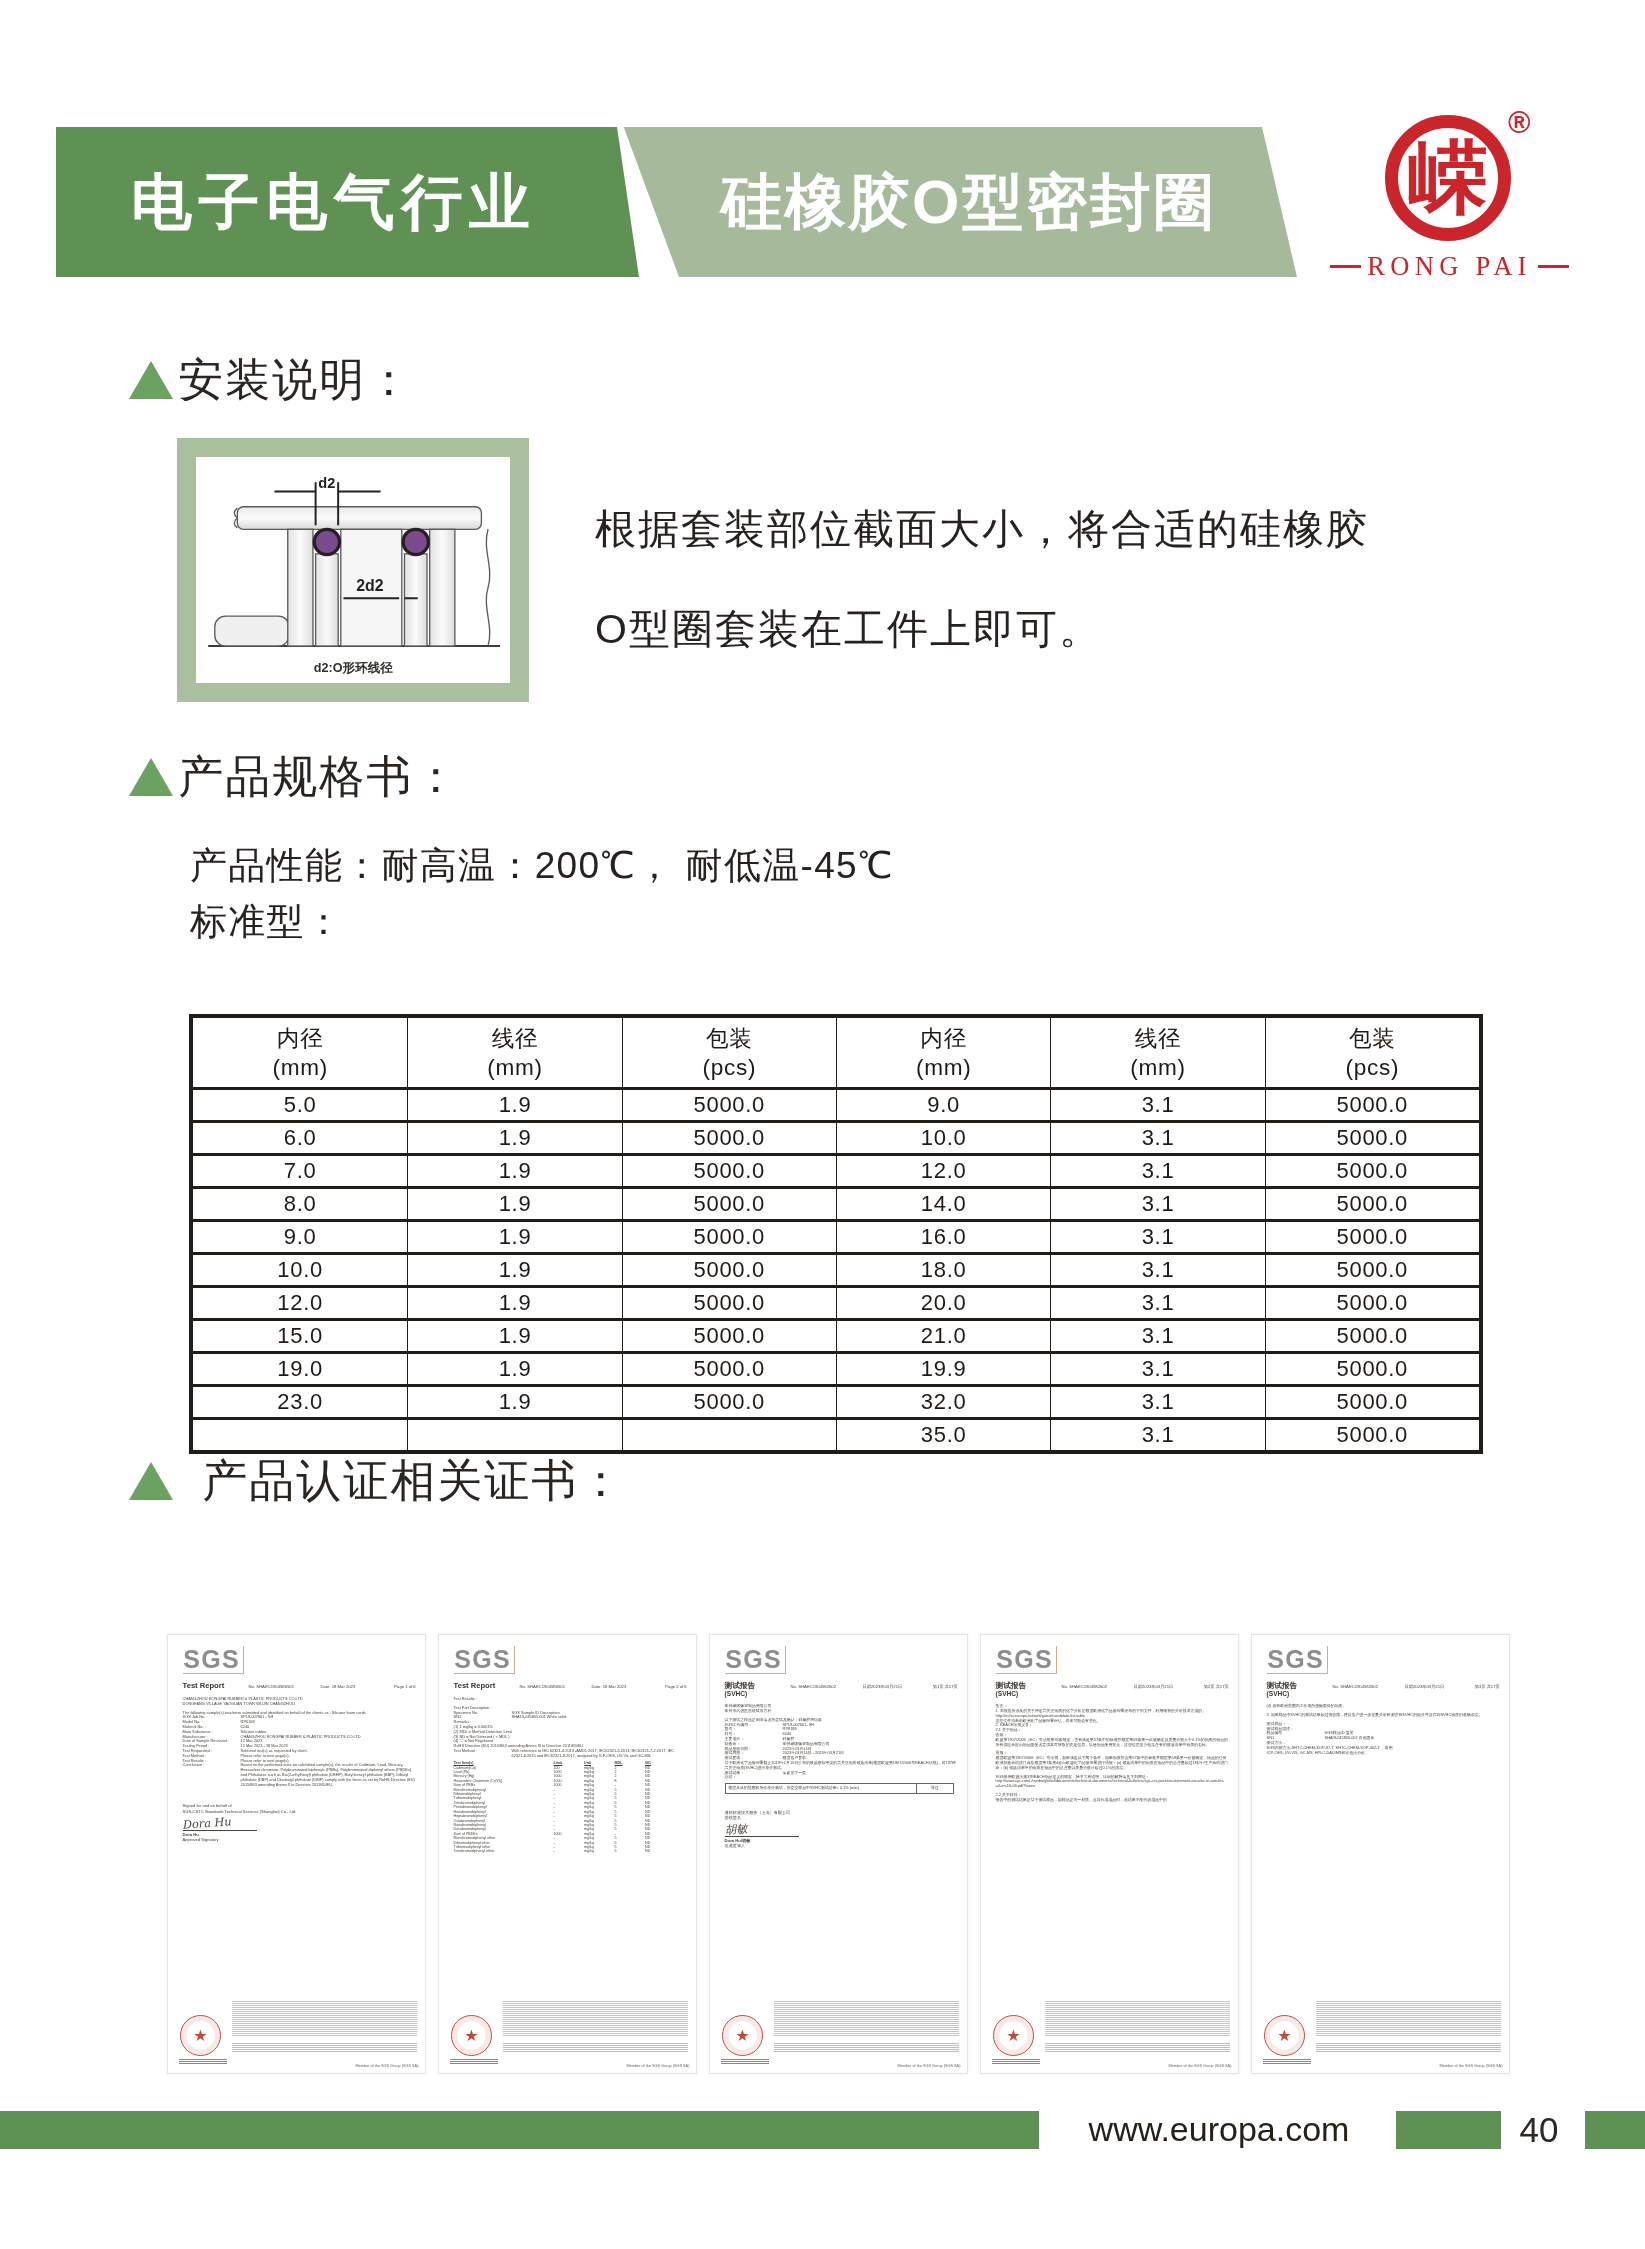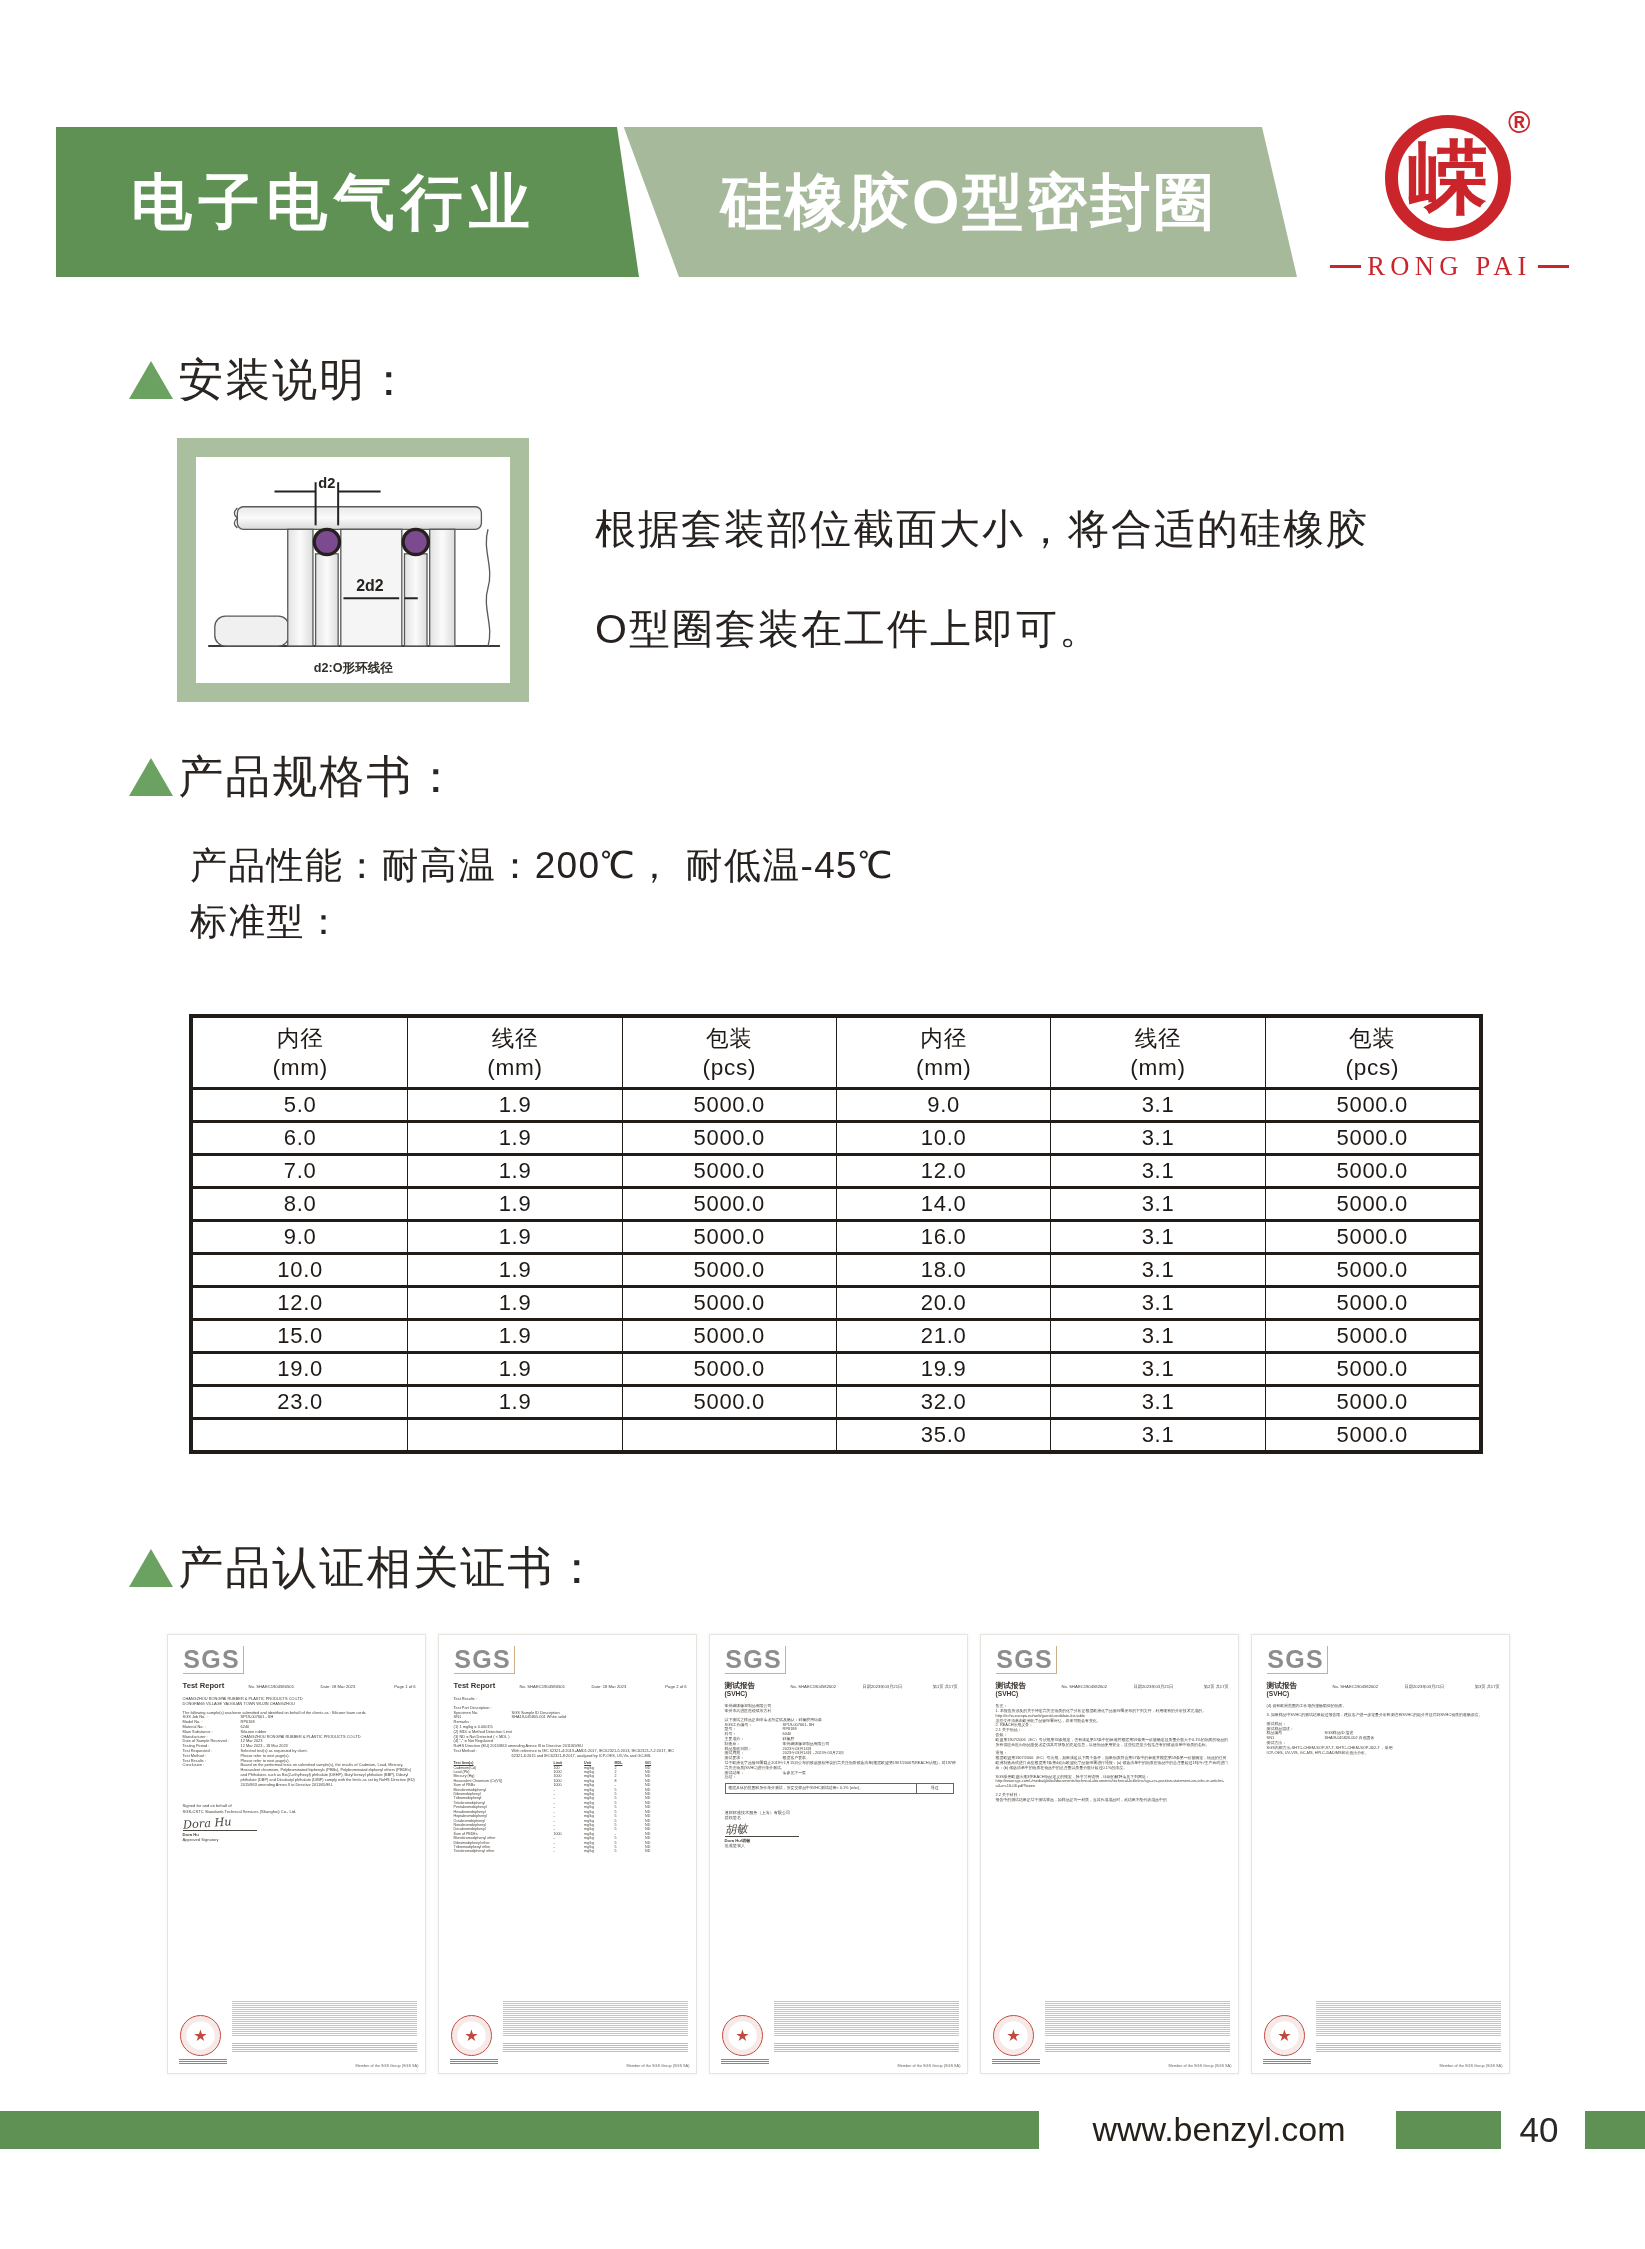--- a/index.html
+++ b/index.html
@@ -291,21 +291,21 @@
     <div class="trow data">
       <div class="tcell"></div>
       <div class="tcell"></div>
       <div class="tcell"></div>
       <div class="tcell">35.0</div>
       <div class="tcell">3.1</div>
       <div class="tcell">5000.0</div>
     </div>
   </div>
 
-<div class="sec" style="left:129px;top:1538px;">
+<div class="sec" style="left:129px;top:1451px;gap:24px;">
   <div class="tri"></div>
   <div>产品认证相关证书：</div>
 </div>
 
 <div class="certs">
     <div class="cert"><div class="sgs">SGS</div><div class="chead">
         <div class="ctitle-block">
           <div class="ctitle">Test Report</div>
         </div>
         <div class="cno">No. SHAEC1904580501</div>
@@ -619,17 +619,17 @@
           <span class="fl">SN1</span>
           <span class="fv">SHAI9-045826.002    白色固体</span>
         </div>
         <div class="cline">测试方法：</div>
         <div class="cline">SGS内部方法-SHTC-CHEM-SOP-97-T, SHTC-CHEM-SOP-302-T ，采用</div>
         <div class="cline">ICP-OES, UV-VIS, GC-MS, HPLC-DAD/MS和比色法分析。</div>
       </div><div class="seal">★</div><div class="stripes"></div><div class="contact"></div><div class="redline"></div><div class="member">Member of the SGS Group (SGS SA)</div></div>
   </div>
 
 <div class="fbar a"></div>
-<div class="furl">www.benzyl.com</div>
+<div class="furl">www.europa.com</div>
 <div class="fbar b"></div>
 <div class="fnum">40</div>
 <div class="fbar c"></div>
 
 
 </body></html>

